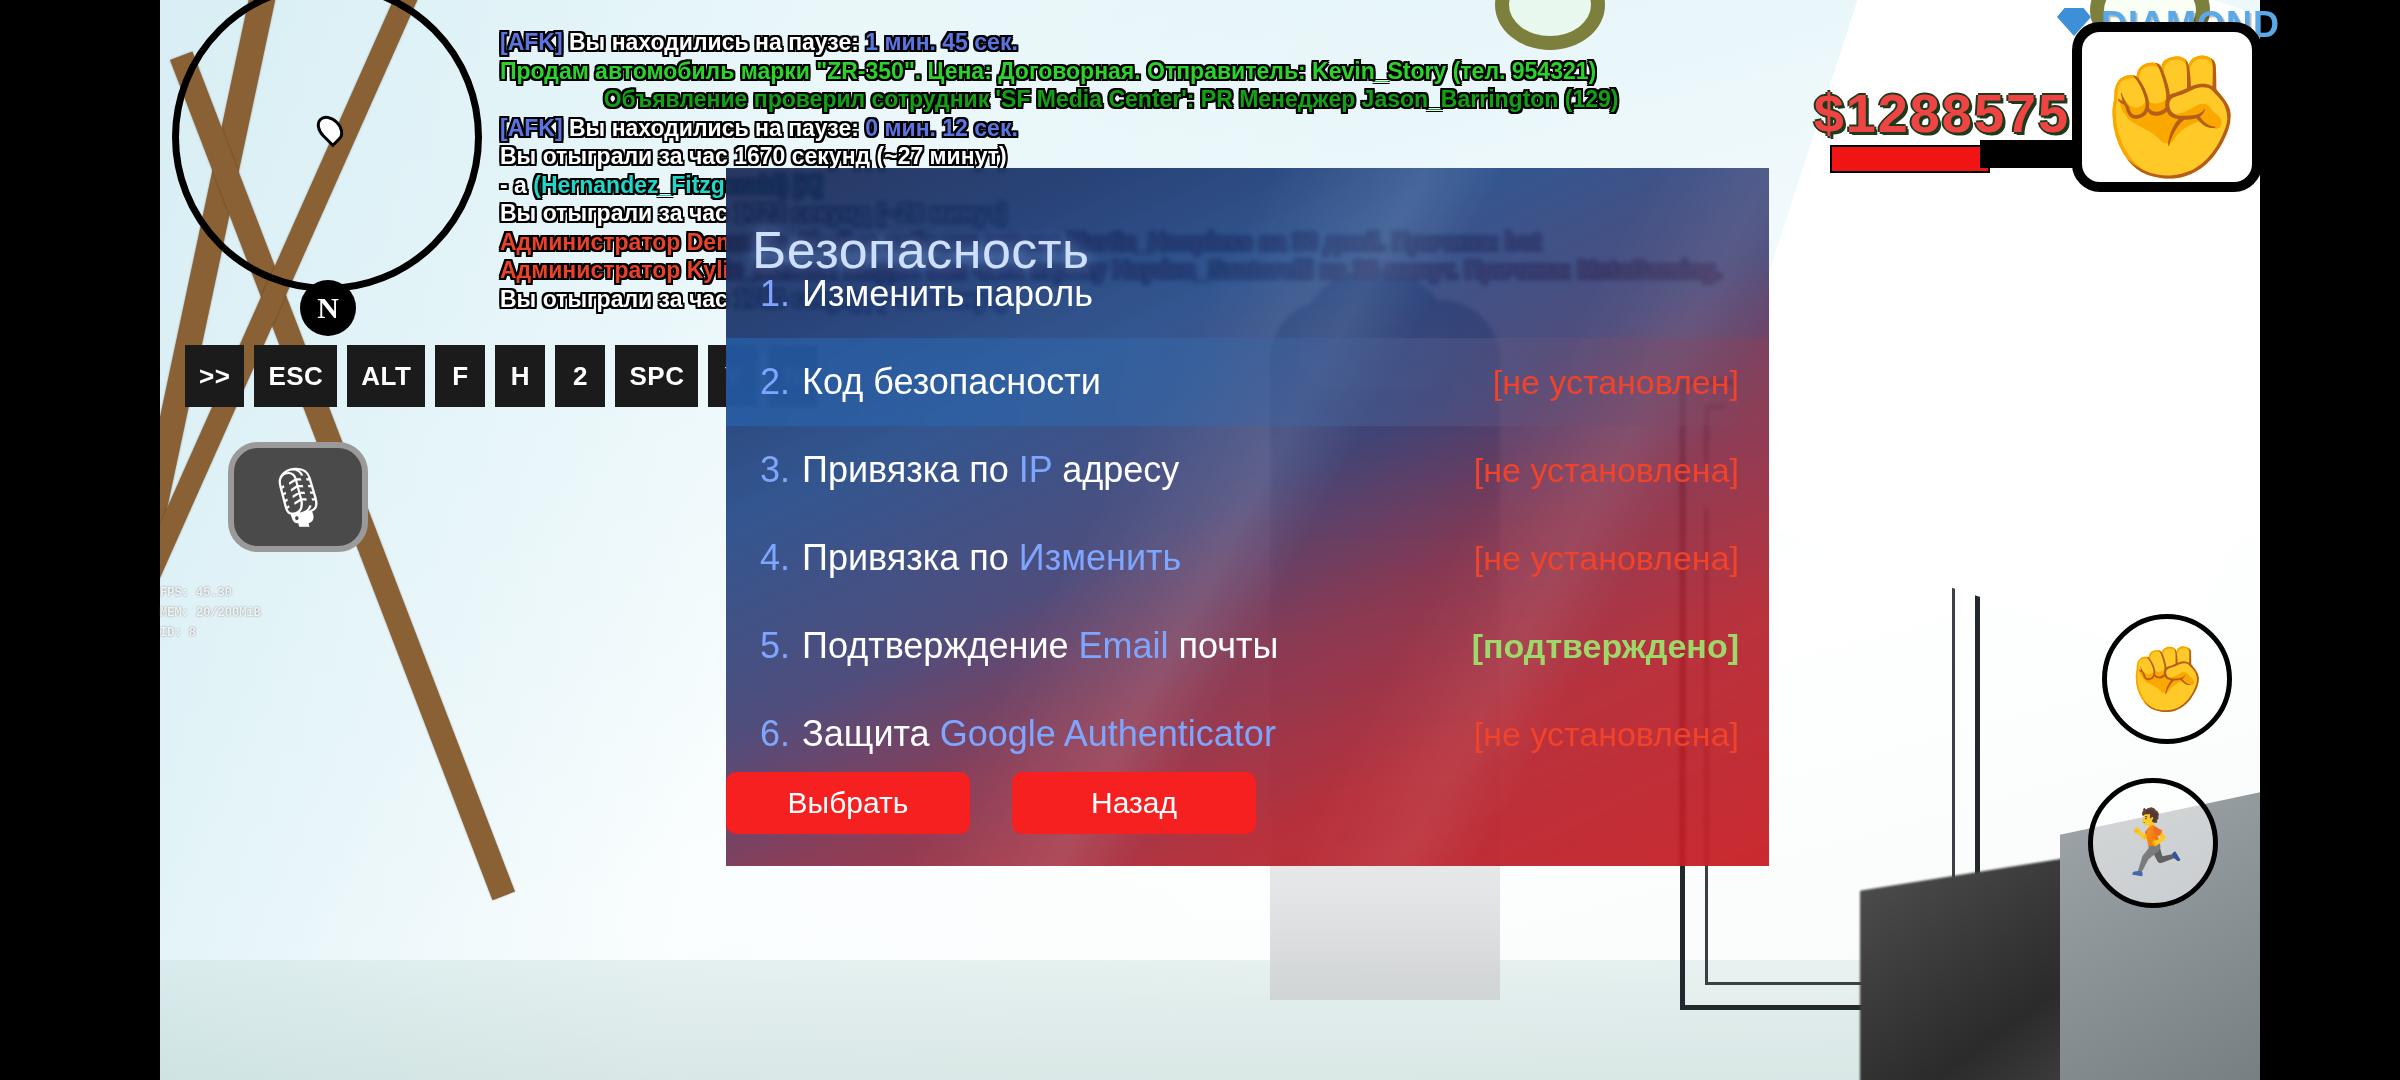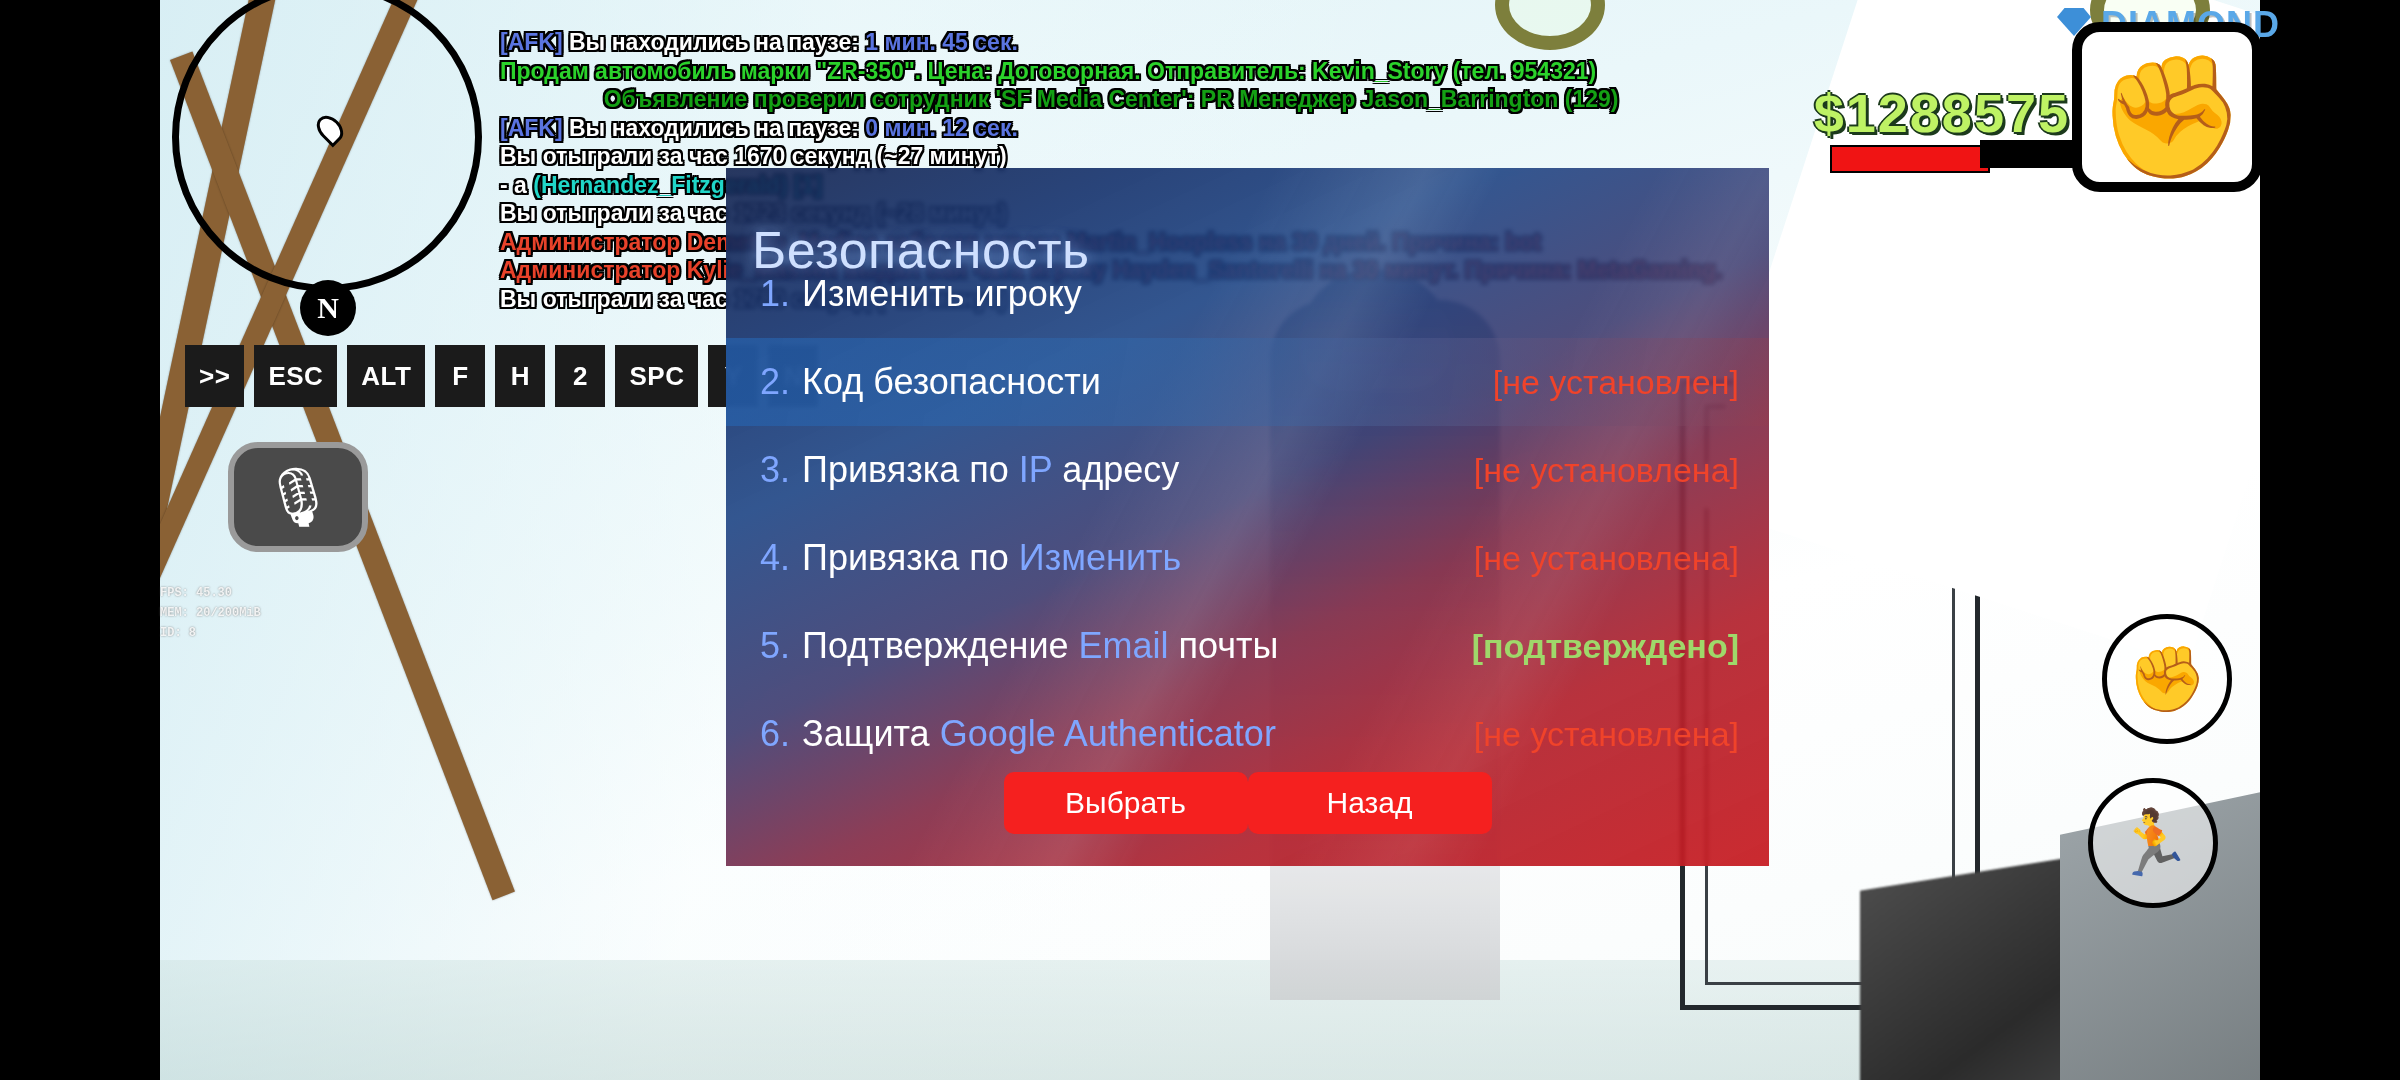--- a/index.html
+++ b/index.html
@@ -159,21 +159,21 @@
   #logo .sub {
     font-size:22px; font-weight:bold; color:#e82a5a; margin-top:-6px;
     text-shadow:1px 1px 0 rgba(0,0,0,.2);
   }
   #logo .gem {
     position:absolute; left:-44px; top:4px; width:34px; height:28px;
     background:#3d8fd8; clip-path:polygon(50% 100%, 0 32%, 22% 0, 78% 0, 100% 32%);
   }
   #money {
     position:absolute; right:330px; top:82px; z-index:6;
-    color:#bef264; font-size:54px; font-weight:bold; letter-spacing:2px;
+    color:#ef4444; font-size:54px; font-weight:bold; letter-spacing:2px;
     font-family:"Liberation Sans", sans-serif;
     text-shadow:-2px 0 #1c3a1c,2px 0 #1c3a1c,0 -2px #1c3a1c,0 2px #1c3a1c,3px 3px 0 #1c3a1c;
     margin-left:40px;
   }
   #healthbar {
     position:absolute; right:410px; top:145px; width:160px; height:28px;
     background:#f01414; border:2px solid #000; z-index:6;
   }
   #armorbar {
     position:absolute; right:230px; top:140px; width:190px; height:28px;
@@ -239,21 +239,21 @@
   .row .label { color:#ffffff; font-size:36px; white-space:nowrap; }
   .row .label .hl { color:#7fa6ff; }
   .row .status {
     margin-left:auto; font-size:34px; white-space:nowrap;
   }
   .status.notset { color:#f0432a; }
   .status.ok { color:#9fd86a;font-weight:bold; }
 
   #dlg-buttons {
     position:absolute; left:0; right:0; bottom:32px;
-    display:flex; justify-content:center; 
+    display:flex; gap:42px;
   }
   #dlg-buttons .btn {
     width:244px; height:62px; border:none; border-radius:10px;
     background:#f5201f; color:#ffffff; font-size:30px;
     font-family:"Liberation Sans", sans-serif;
     display:flex; align-items:center; justify-content:center;
     cursor:pointer;
   }
 </style>
 </head>
@@ -343,21 +343,21 @@
   <div class="rbtn" id="rbtn-run">
     <span>🏃</span>
   </div>
 
   <div id="dialog">
     <div class="sheen"></div>
     <div id="dlg-title">Безопасность</div>
     <div id="dlg-rows">
         <div class="row">
           <span class="num">1.</span>
-          <span class="label">Изменить игроку</span>
+          <span class="label">Изменить пароль</span>
         </div>
         <div class="row highlight">
           <span class="num">2.</span>
           <span class="label">Код безопасности</span>
           <span class="status notset">[не установлен]</span>
         </div>
         <div class="row">
           <span class="num">3.</span>
           <span class="label">Привязка по <span class="hl">IP</span> адресу</span>
           <span class="status notset">[не установлена]</span>

